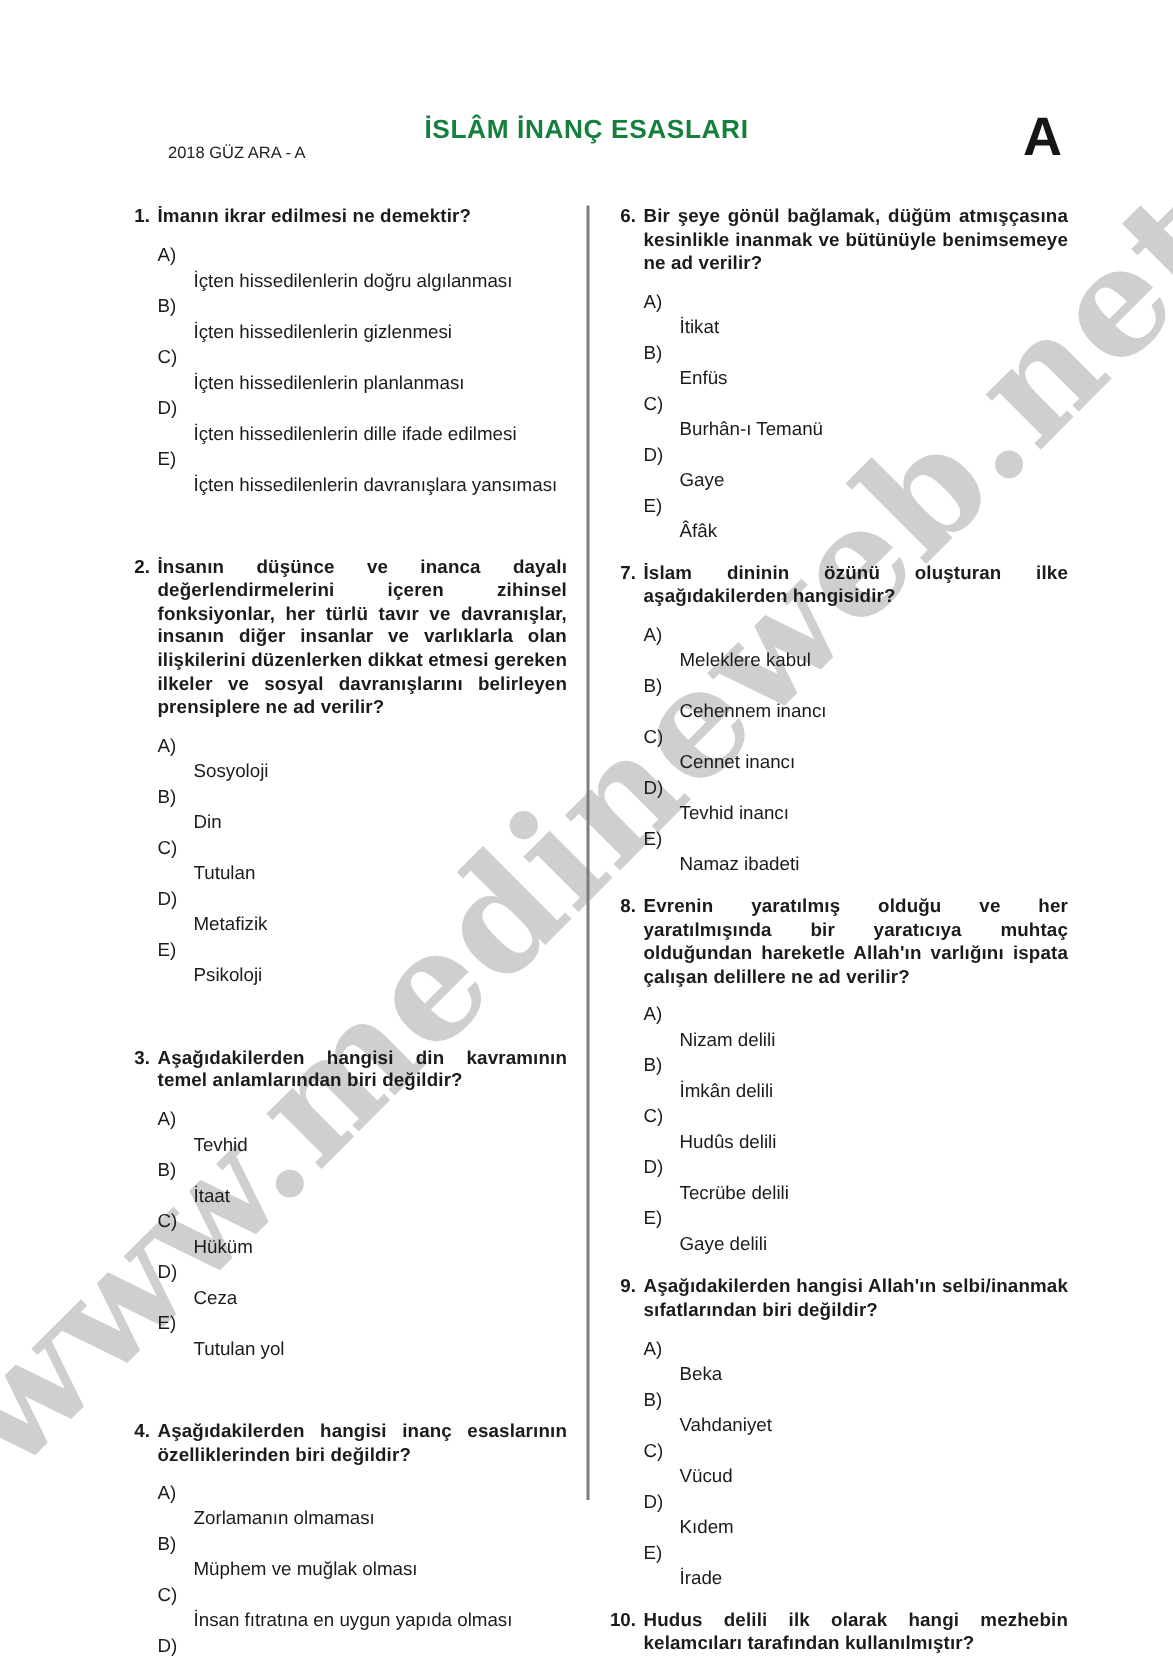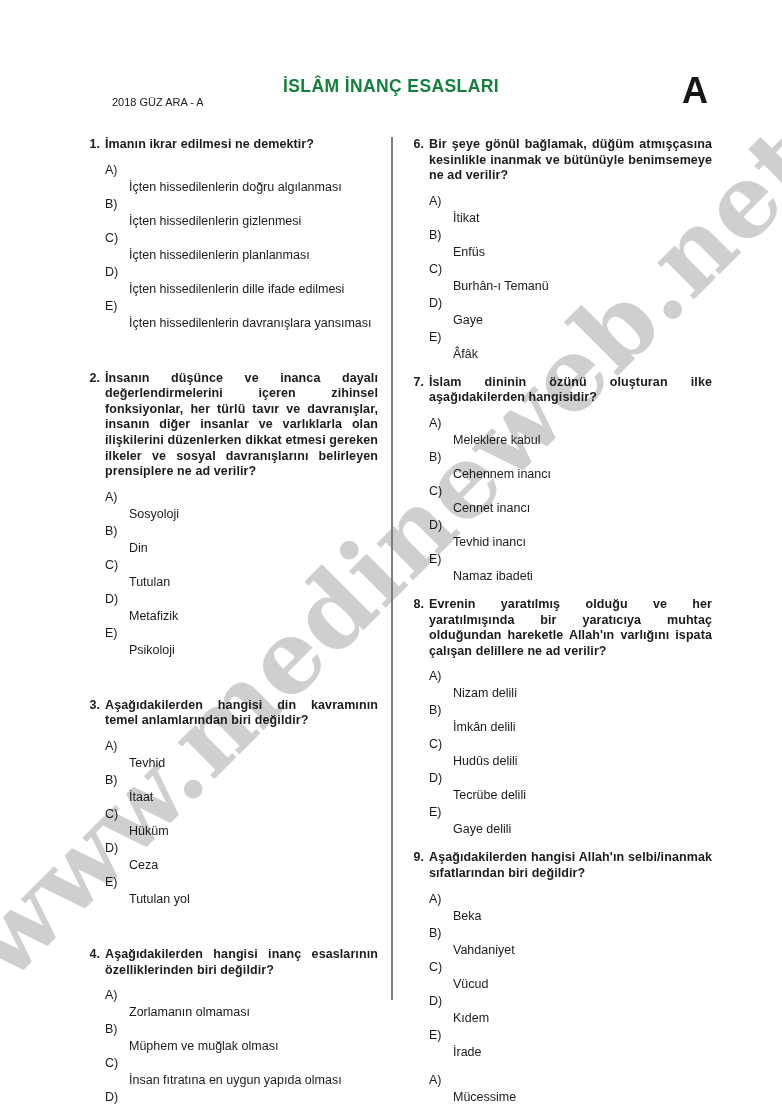--- a/index.html
+++ b/index.html
@@ -328,20 +328,24 @@
               <span class="opt-text">Kıdem</span>
             </div>
             <div class="option">
               <span class="opt-letter">E)</span>
               <span class="opt-text">İrade</span>
             </div>
           </div>
   </div>
 
   <div class="question">
+    <div class="q-head">
+      <span class="q-num">10.</span>
+      <span class="q-stem"><span>Hudus delili </span><span class="u">ilk</span><span> olarak hangi mezhebin kelamcıları tarafından kullanılmıştır?</span></span>
+    </div>
     <div class="options">
             <div class="option">
               <span class="opt-letter">A)</span>
               <span class="opt-text">Mücessime</span>
             </div>
             <div class="option">
               <span class="opt-letter">B)</span>
               <span class="opt-text">Felsefe</span>
             </div>
             <div class="option">

